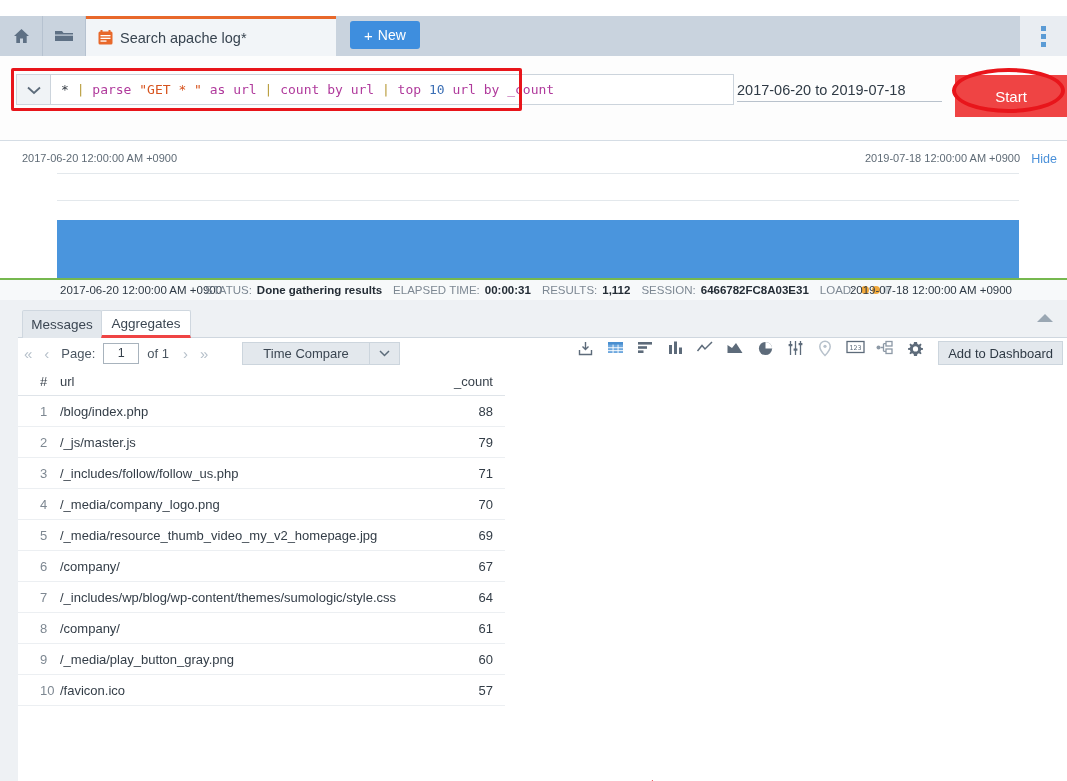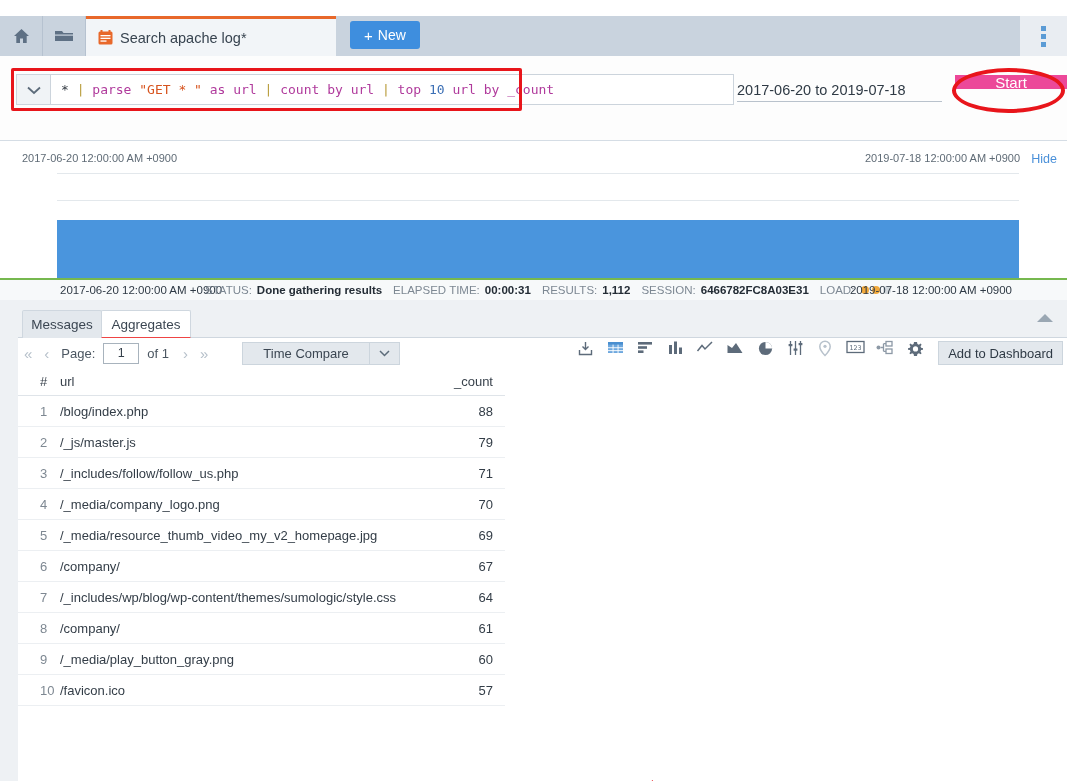--- a/index.html
+++ b/index.html
@@ -87,22 +87,22 @@
 
   .daterange {
     position: absolute; left: 737px; top: 22px;
     width: 205px; height: 24px;
     border-bottom: 1px solid #b9c2cc;
     font-size: 14.5px; color: #2f3a45;
     display: flex; align-items: center;
   }
   .startbtn {
     position: absolute; left: 955px; top: 19px;
-    width: 112px; height: 14px;
-    background: #ec4899; color: #fff;
+    width: 112px; height: 42px;
+    background: #ef4444; color: #fff;
     display: flex; align-items: center; justify-content: center;
     font-size: 15px;
     text-align: center;
   }
   .redoval {
     position: absolute; left: 952px; top: 12px;
     width: 113px; height: 45px;
     border: 4px solid #e8151b; border-radius: 50%;
     pointer-events: none;
   }
@@ -190,21 +190,21 @@
     padding-left: 12px;
   }
   .ptab {
     position: absolute; top: 0; height: 28px;
     display: flex; align-items: center; justify-content: center;
     font-size: 13.5px; color: #3b4652;
     border: 1px solid #cfd7df; border-bottom: none;
     background: #e3e8ed;
     border-radius: 2px 2px 0 0;
   }
-  .ptab.active { background: #fff; border-bottom: 1px solid #ef4444; }
+  .ptab.active { background: #fff; border-bottom: 3px solid #ef4444; }
   .collapse-tri {
     position: absolute; right: 14px; top: 14px;
     width: 0; height: 0;
     border-left: 8px solid transparent; border-right: 8px solid transparent;
     border-bottom: 8px solid #9aa7b3;
   }
 
   .toolbar {
     position: absolute; left: 18px; top: 38px;
     width: 1049px; height: 30px;

